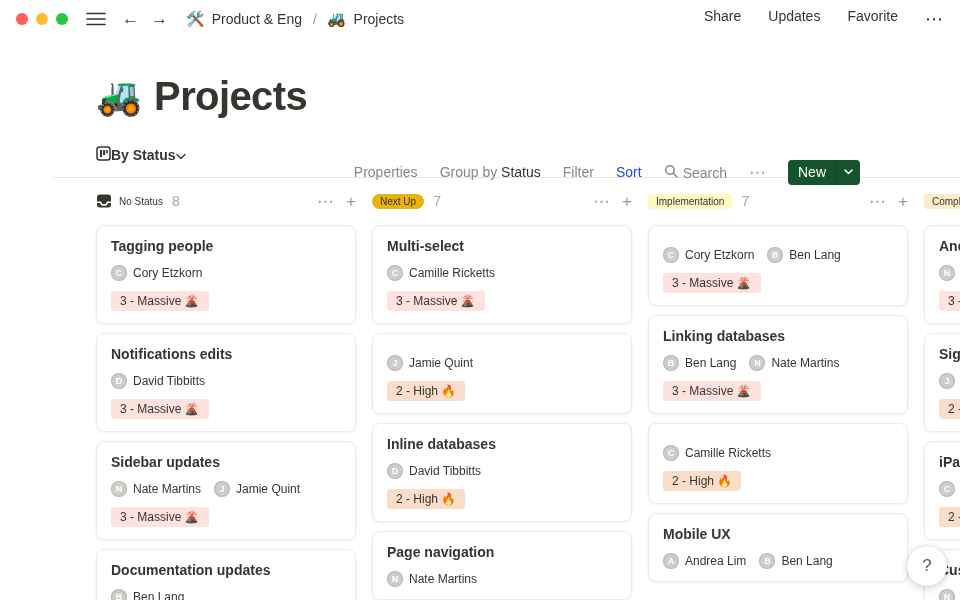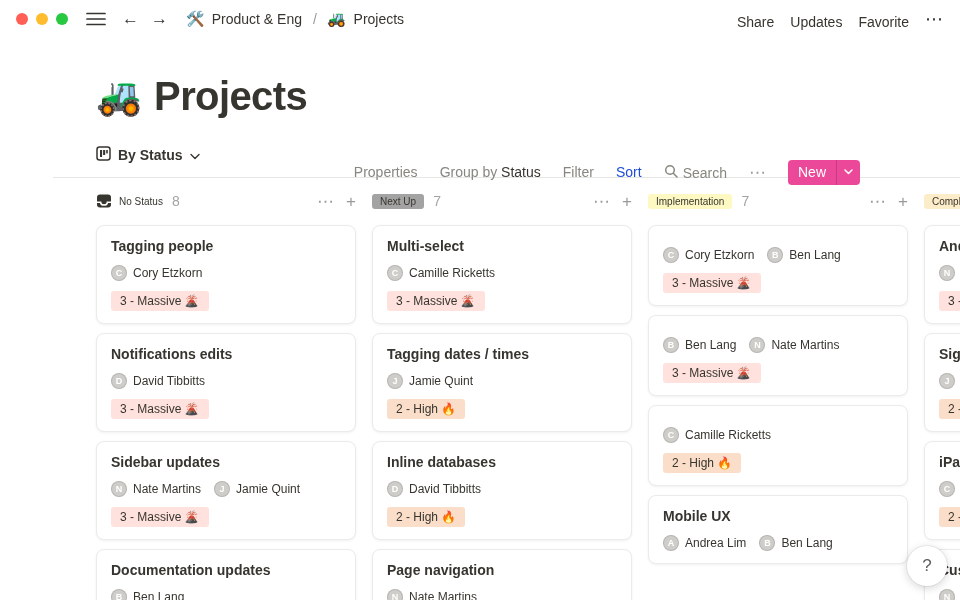--- a/index.html
+++ b/index.html
@@ -9,32 +9,32 @@
   
   .topbar { height:37px; display:flex; align-items:center; padding:0 16px; }
   .dots { display:flex; gap:8px; margin-right:18px; }
   .dot { width:12px; height:12px; border-radius:50%; }
   .dot.red{background:#ff5f57;} .dot.yellow{background:#febc2e;} .dot.green{background:#28c840;}
   .hamburger { margin-right:16px; display:flex; align-items:center; cursor:pointer; }
   .navarrow { font-size:17px; color:#37352f; margin-right:12px; cursor:pointer; line-height:1; }
   .crumb { display:flex; align-items:center; gap:7px; font-size:14px; margin-left:6px; }
   .crumb .sep { color:#9b9a97; padding:0 4px; }
   .crumb .emoji { font-size:15px; }
-  .topbar-right { margin-left:auto; display:flex; align-items:flex-end; gap:16px; font-size:14px; }
+  .topbar-right { margin-left:auto; display:flex; align-items:flex-start; gap:27px; font-size:14px; }
   .topbar-right span { cursor:pointer; }
   .more-glyph { color:#37352f; font-size:18px; letter-spacing:1px; }
 
   
   .title-row { margin:37px 0 0 96px; display:flex; align-items:center; gap:12px; }
   .title-row .page-emoji { font-size:37px; line-height:1; }
   .title-row h1 { font-size:40px; font-weight:700; letter-spacing:-0.6px; color:#37352f; }
 
   
   .view-toolbar { margin:22px 100px 0 96px; display:flex; align-items:center; height:28px; }
-  .view-left { display:flex; align-items:center; gap:7px; font-size:14px; font-weight:600; cursor:pointer; }
+  .view-left { display:flex; align-items:center; font-size:14px; font-weight:600; cursor:pointer; }
   .view-right { margin-left:auto; display:flex; align-items:center; gap:22px; font-size:14px; color:#87867f;margin-top:34px; }
   .view-right .ctrl { cursor:pointer; }
   .groupby b { color:#37352f; font-weight:400; }
   .sort-link { font-weight:400; }
   .searchwrap { display:flex; align-items:flex-end; gap:5px; cursor:pointer; }
   .tb-more { font-size:17px; color:#9b9a97; cursor:pointer; line-height:1; }
   .new-btn { display:flex; align-items:stretch; border-radius:4px; overflow:hidden; color:#fff;
              font-size:14px; font-weight:500; cursor:pointer; }
   .new-main { padding:4px 10px 5px; }
   .new-chevron { display:flex; align-items:center; padding:0 7px; border-left:1px solid rgba(0,0,0,0.16); }
@@ -133,21 +133,21 @@
     <span class="searchwrap">
       <span>
         <svg width="14" height="14" viewBox="0 0 14 14">
             <circle cx="6" cy="6" r="4.3" fill="none" stroke="#87867f" stroke-width="1.5"></circle>
             <line x1="9.3" y1="9.3" x2="13" y2="13" stroke="#87867f" stroke-width="1.5" stroke-linecap="round"></line>
           </svg>
       </span>
       <span>Search</span>
     </span>
     <span class="tb-more">⋯</span>
-    <span class="new-btn" id="new-btn" style="background: #ec4899; text-align: center;">
+    <span class="new-btn" id="new-btn" style="background: #14532d; text-align: center;">
       <span class="new-main">New</span>
       <span class="new-chevron">
         <svg width="9" height="6" viewBox="0 0 9 6">
             <path d="M1 1 L4.5 4.5 L8 1" fill="none" stroke="#ffffff" stroke-width="1.5" stroke-linecap="round" stroke-linejoin="round"></path>
           </svg>
       </span>
     </span>
   </div>
 </div>
 <div class="board-divider"></div>
@@ -215,41 +215,40 @@
             </span>
           </div>
 
   </div>
 </div>
   </div>
 
   <div class="column">
     <div class="col-header">
 
-      <span class="col-title pill" style="background: #a3a3a3;">Next Up</span>
+      <span class="col-title pill" style="background: #eab308; border-radius: 8px;">Next Up</span>
       <span class="col-count">7</span>
       <span class="col-actions">
         <span class="glyph">⋯</span>
         <span class="glyph">+</span>
       </span>
     </div>
     <div class="col-cards">
   <div class="card">
     <div class="card-title">Multi-select</div>
     <div class="card-people">
             <span class="person">
               <span class="avatar">C</span>
               <span class="pname">Camille Ricketts</span>
             </span>
           </div>
     <span class="badge" style="background: rgb(255, 226, 221);">3 - Massive 🌋</span>
   </div>
 
   <div class="card">
-    <div class="card-title">Tagging dates / times</div>
     <div class="card-people">
             <span class="person">
               <span class="avatar">J</span>
               <span class="pname">Jamie Quint</span>
             </span>
           </div>
     <span class="badge" style="background: rgb(250, 222, 201);">2 - High 🔥</span>
   </div>
 
   <div class="card">
@@ -295,20 +294,21 @@
             </span>
             <span class="person">
               <span class="avatar">B</span>
               <span class="pname">Ben Lang</span>
             </span>
           </div>
     <span class="badge" style="background: rgb(255, 226, 221);">3 - Massive 🌋</span>
   </div>
 
   <div class="card">
+    <div class="card-title">Linking databases</div>
     <div class="card-people">
             <span class="person">
               <span class="avatar">B</span>
               <span class="pname">Ben Lang</span>
             </span>
             <span class="person">
               <span class="avatar">N</span>
               <span class="pname">Nate Martins</span>
             </span>
           </div>

